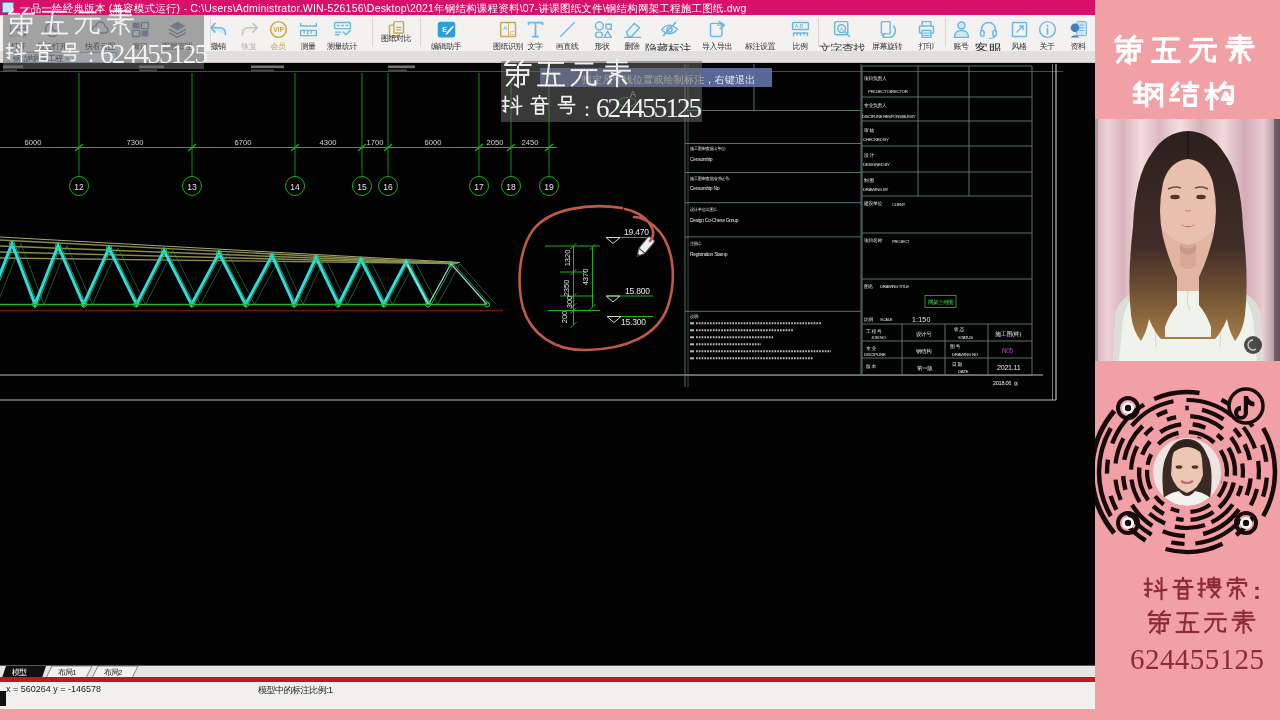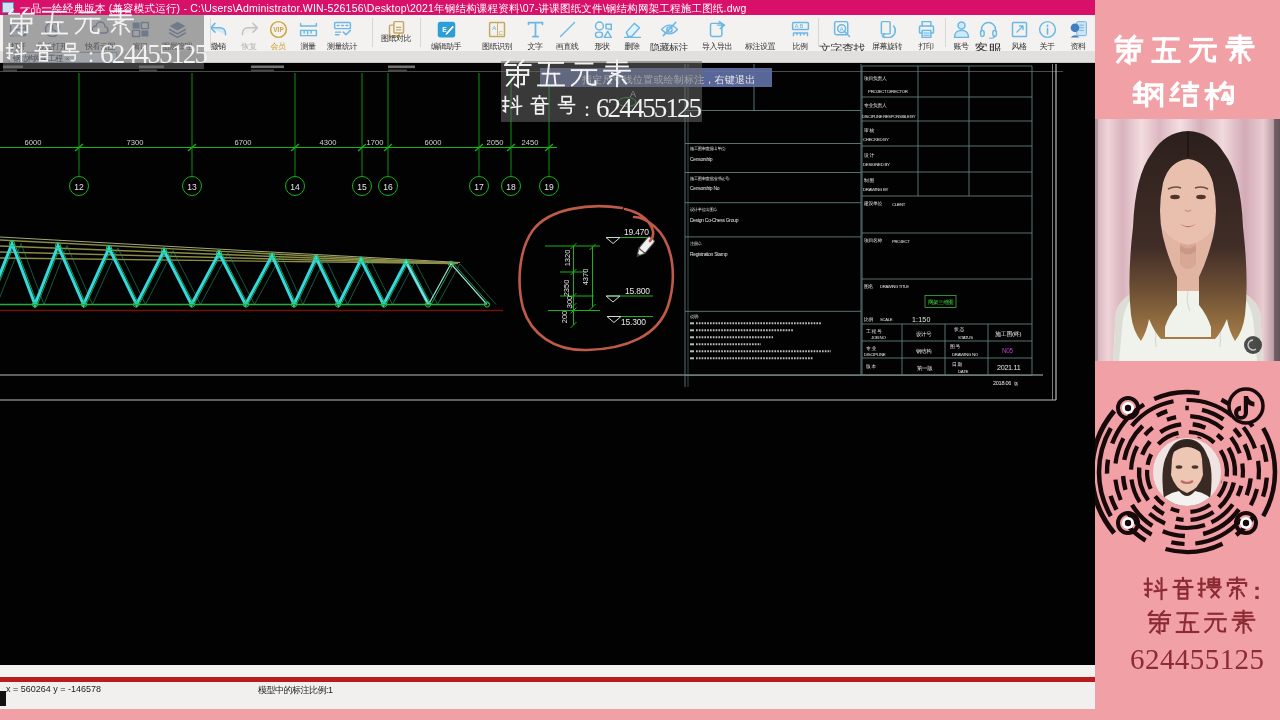--- a/index.html
+++ b/index.html
@@ -111,21 +111,21 @@
         <div style="position:absolute;top:16px;width:100%;text-align:center;font-size:8px;color:#484848;white-space:nowrap;letter-spacing:-0.5px;color:#333">图纸对比</div>
       </div>
 <div class="abs" style="left:422px;top:17px;width:48px;height:33px">
         <svg width="21" height="21" viewBox="0 0 24 24" style="position:absolute;left:50%;margin-left:-10.5px;top:1.5px">
           <rect x="2" y="3" width="20" height="18" rx="3" fill="#2b9fd8"></rect>
           <text x="7" y="15" font-size="8" fill="#fff" font-weight="bold">E</text>
           <path d="M11 16 L19 7 l2 2 -8 9 -3 1 Z" fill="#fff" stroke="#1a7bb0" stroke-width="0.8"></path>
         </svg>
         <div style="position:absolute;top:24px;width:100%;text-align:center;font-size:8px;color:#484848;white-space:nowrap;letter-spacing:-0.5px;color:#333">编辑助手</div>
       </div>
-<div class="abs" style="left:473px;top:17px;width:48px;height:33px">
+<div class="abs" style="left:484px;top:17px;width:48px;height:33px">
         <svg width="21" height="21" viewBox="0 0 24 24" style="position:absolute;left:50%;margin-left:-10.5px;top:1.5px">
           <g fill="none" stroke="#c5a95e" stroke-width="1.7" stroke-linejoin="round" stroke-linecap="round">
             <rect x="3" y="4" width="17" height="16" rx="1"></rect>
             <text x="6" y="12" font-size="7" fill="#5fb0dd" stroke="none">A</text>
             <text x="13" y="18" font-size="7" fill="#c5a95e" stroke="none">C</text>
             <path d="M12 4 v16" stroke-width="1"></path>
           </g>
         </svg>
         <div style="position:absolute;top:24px;width:100%;text-align:center;font-size:8px;color:#484848;white-space:nowrap;letter-spacing:-0.5px;color:#333">图纸识别</div>
       </div>
@@ -165,21 +165,21 @@
         <div style="position:absolute;top:24px;width:100%;text-align:center;font-size:8px;color:#484848;white-space:nowrap;letter-spacing:-0.5px;color:#333">删除</div>
       </div>
 <div class="abs" style="left:645px;top:17px;width:48px;height:33px">
         <svg width="21" height="21" viewBox="0 0 24 24" style="position:absolute;left:50%;margin-left:-10.5px;top:1.5px">
           <g fill="none" stroke="#6cb8e4" stroke-width="1.7" stroke-linejoin="round" stroke-linecap="round">
             <path d="M3 12 q9 -10 18 0 q-9 10 -18 0 Z"></path>
             <circle cx="12" cy="12" r="3"></circle>
             <path d="M5 19 L19 4" stroke-width="2"></path>
           </g>
         </svg>
-        <div style="position:absolute;top:24px;width:100%;text-align:center;font-size:10px;color:#484848;white-space:nowrap;letter-spacing:-0.5px;color:#333">隐藏标注</div>
+        <div style="position:absolute;top:24px;width:100%;text-align:left;font-size:12px;color:#484848;white-space:nowrap;letter-spacing:-0.5px;color:#333">隐藏标注</div>
       </div>
 <div class="abs" style="left:693px;top:17px;width:48px;height:33px">
         <svg width="21" height="21" viewBox="0 0 24 24" style="position:absolute;left:50%;margin-left:-10.5px;top:1.5px">
           <g fill="none" stroke="#6cb8e4" stroke-width="1.7" stroke-linejoin="round" stroke-linecap="round">
             <rect x="4" y="5" width="13" height="15" rx="2"></rect>
             <path d="M14 3 l6 4 -5 4 M20 7 h-8" fill="none"></path>
           </g>
         </svg>
         <div style="position:absolute;top:24px;width:100%;text-align:center;font-size:8px;color:#484848;white-space:nowrap;letter-spacing:-0.5px;color:#333">导入导出</div>
       </div>
@@ -504,20 +504,30 @@
             <text x="958" y="310" font-size="4.4" fill="#e5e5e5" text-anchor="start" letter-spacing="-0.3">DATE</text>
             <text x="997" y="307" font-size="7.2" fill="#e5e5e5" text-anchor="start" letter-spacing="-0.3">2021.11</text>
             <text x="993" y="322" font-size="5.6" fill="#e5e5e5" text-anchor="start" letter-spacing="-0.3">2018.06</text>
             <text x="1014" y="322" font-size="4.2" fill="#e5e5e5" text-anchor="start" letter-spacing="-0.3">版</text>
             <path d="M 622 145 C 590 140 550 145 533 167 C 518 188 517 222 523 245 C 531 271 554 288 587 287 C 626 286 658 273 668 243 C 677 215 674 180 654 163 C 647 157 640 154 634 154 M 625 146 C 638 149 648 156 652 165 C 654 170 653 175 650 178" fill="none" stroke="#c05a48" stroke-width="2.6" stroke-linecap="round"></path>
             <rect x="540" y="5" width="232" height="19" fill="#6070a5" opacity="0.92"></rect>
             <text x="582" y="19.5" font-size="10" fill="#e8e8e8" letter-spacing="0.2">指定尺寸线位置或绘制标注，右键退出</text>
           </g>
         </svg>
 </div>
+<div class="abs" style="left:0;top:665px;width:1095px;height:12px;background:#e6e5e3;border-top:1px solid #555">
+<svg width="160" height="12" style="position:absolute;left:0;top:0">
+<polygon points="6,0 46,0 42,12 2,12" fill="#111"></polygon>
+<polygon points="52,0 92,0 86,12 46,12" fill="#f2f1ef" stroke="#666" stroke-width="0.8"></polygon>
+<polygon points="98,0 138,0 132,12 92,12" fill="#f2f1ef" stroke="#666" stroke-width="0.8"></polygon>
+</svg>
+<div class="abs" style="left:12px;top:1px;font-size:8px;color:#fff;letter-spacing:-1px">模型</div>
+<div class="abs" style="left:58px;top:1px;font-size:8px;color:#222;letter-spacing:-1px">布局1</div>
+<div class="abs" style="left:104px;top:1px;font-size:8px;color:#222;letter-spacing:-1px">布局2</div>
+</div>
 <div class="abs" style="left:0;top:677px;width:1095px;height:32px;background:#f1f0ef;border-top:5px solid #b91c1c">
 <div class="abs" style="left:6px;top:2px;font-size:9px;color:#222;font-family:'Liberation Sans',sans-serif">x = 560264  y = -146578</div>
 <div class="abs" style="left:258px;top:2px;font-size:9px;color:#222;letter-spacing:-0.5px">模型中的标注比例:1</div>
 </div>
 </div>
 <div class="abs" style="left:0;top:691px;width:6px;height:15px;background:#111"></div>
 <div class="abs" style="left:1095px;top:0;width:185px;height:720px;background:#f1a0a6">
 <svg class="abs" width="185" height="242" viewBox="0 0 185 242" style="left:0;top:119px">
 <defs>
 <linearGradient id="curt" x1="0" y1="0" x2="1" y2="0">

